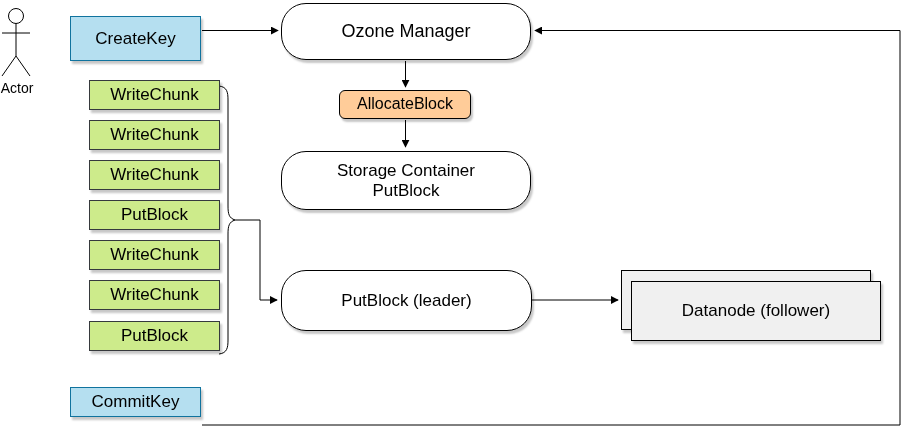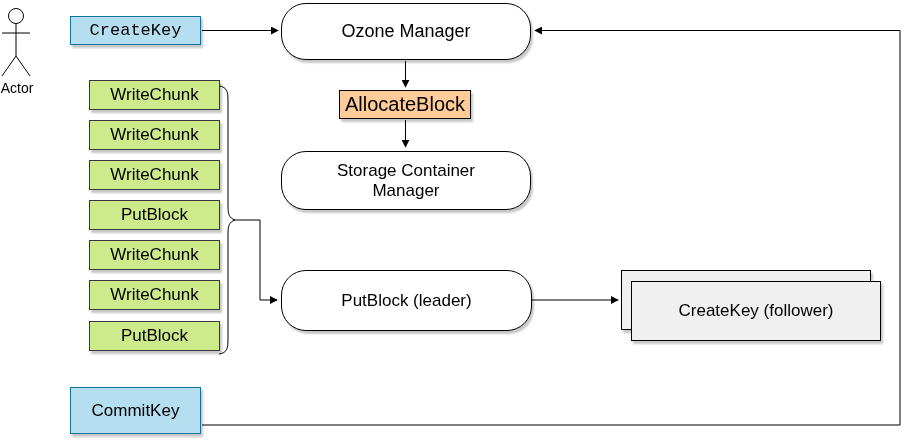--- a/index.html
+++ b/index.html
@@ -8,21 +8,21 @@
     font-family:"Liberation Sans", sans-serif;color:#000;
   }
   .overlay{position:absolute;left:0;top:0;width:909px;height:441px;pointer-events:none;}
   .node{
     position:absolute;box-sizing:border-box;display:flex;align-items:center;justify-content:center;
     text-align:center;border:1px solid #000;background:#fff;
     box-shadow:2px 3px 2px rgba(0,0,0,0.22);line-height:1.15;
   }
   .node.blue{background:var(--blue-fill);border-color:var(--blue-stroke);font-size:17px;}
   .node.green{background:var(--green-fill);border-color:var(--green-stroke);font-size:17px;margin-left:19px;}
-  .node.orange{background:var(--orange-fill);border-color:var(--orange-stroke);font-size:20px;}
+  .node.orange{background:var(--orange-fill);border-color:var(--orange-stroke);font-size:16px;border-radius:6px;}
   .node.white{background:var(--white-fill);border-color:var(--node-stroke);font-size:17px;border-radius:25px;}
   .node.gray{background:var(--gray-fill);border-color:var(--node-stroke);font-size:17px;}
   .node.om{font-size:18px;}
   .scm-text{display:inline-block;max-width:200px;}
   .actor-label{
     position:absolute;left:0;top:80px;width:34px;text-align:center;font-size:14px;color:#000;
   }
   .stroke{stroke:#000;stroke-width:1;fill:none;}
 </style>
 </head>
@@ -61,38 +61,38 @@
              L 228 340
              C 228 348 227 353 219 354"></path>
 
     <path class="stroke" d="M 235 220 H 260 V 300 H 277" marker-end="url(#arr)"></path>
 
     <path class="stroke" d="M 532 300 H 618" marker-end="url(#arr)"></path>
   </svg>
 
   <div class="actor-label">Actor</div>
 
-  <div class="node blue" style="left:70px;top:16px;width:131px;height:29px;font-family:Liberation Mono, monospace;">CreateKey</div>
+  <div class="node blue" style="left:70px;top:16px;width:131px;height:45px;">CreateKey</div>
 
   <div class="node green" style="left:70px;top:80px;width:131px;height:30px;">WriteChunk</div>
   <div class="node green" style="left:70px;top:120px;width:131px;height:30px;">WriteChunk</div>
   <div class="node green" style="left:70px;top:160px;width:131px;height:30px;">WriteChunk</div>
   <div class="node green" style="left:70px;top:200px;width:131px;height:30px;">PutBlock</div>
   <div class="node green" style="left:70px;top:240px;width:131px;height:30px;">WriteChunk</div>
   <div class="node green" style="left:70px;top:280px;width:131px;height:30px;">WriteChunk</div>
   <div class="node green" style="left:70px;top:321px;width:131px;height:30px;">PutBlock</div>
 
   <div class="node white om" style="left:281px;top:3px;width:250px;height:57px;">Ozone Manager</div>
 
   <div class="node orange" style="left:339px;top:90px;width:132px;height:29px;">AllocateBlock</div>
 
   <div class="node white" style="left:281px;top:151px;width:250px;height:59px;">
-    <span class="scm-text">Storage Container Manager</span>
+    <span class="scm-text">Storage Container PutBlock</span>
   </div>
 
   <div class="node white" style="left:281px;top:270px;width:251px;height:61px;">PutBlock (leader)</div>
 
   <div class="node gray" style="left:621px;top:270px;width:250px;height:60px;"></div>
-  <div class="node gray" style="left:631px;top:281px;width:250px;height:60px;">CreateKey (follower)</div>
+  <div class="node gray" style="left:631px;top:281px;width:250px;height:60px;">Datanode (follower)</div>
 
-  <div class="node blue" style="left:70px;top:387px;width:131px;height:47px;">CommitKey</div>
+  <div class="node blue" style="left:70px;top:387px;width:131px;height:30px;">CommitKey</div>
 
 </div>
 
 </body></html>

